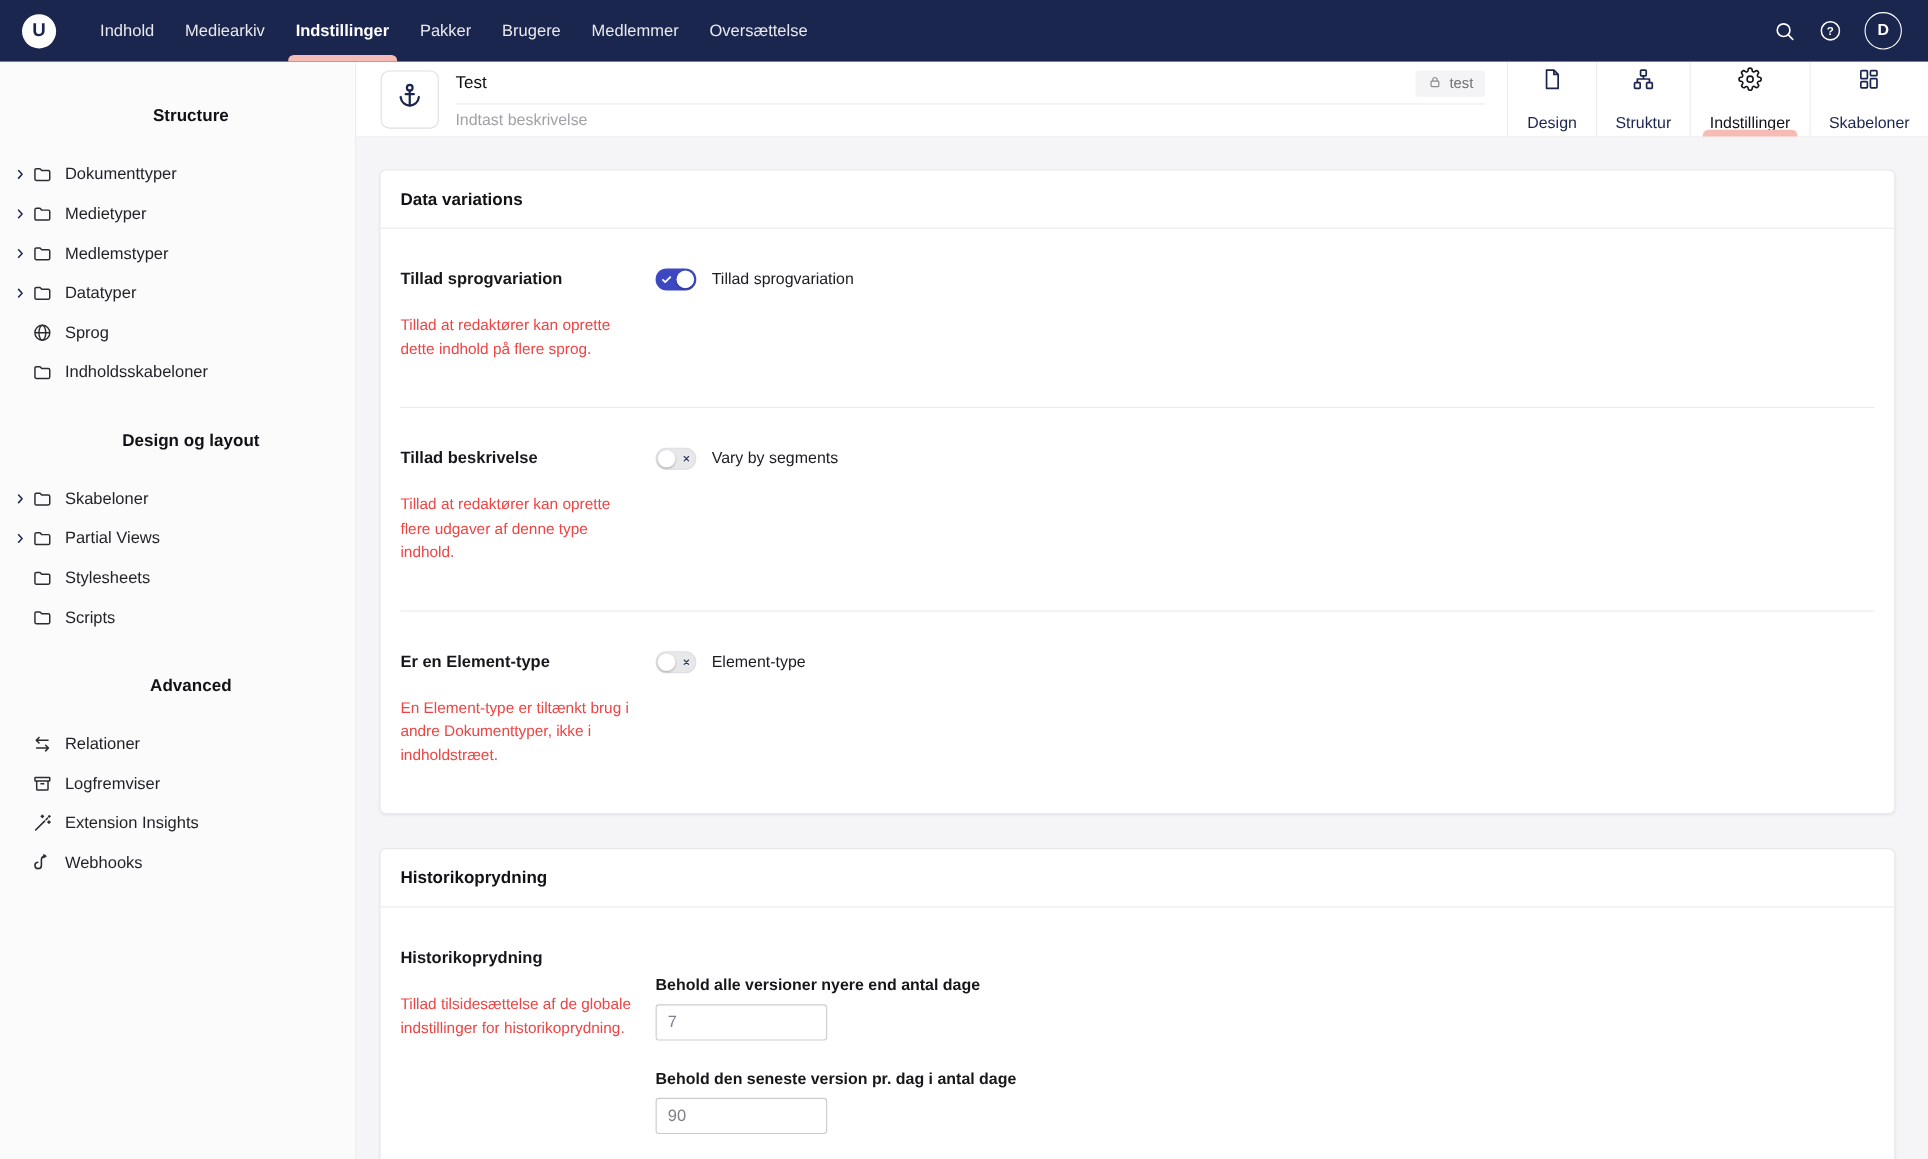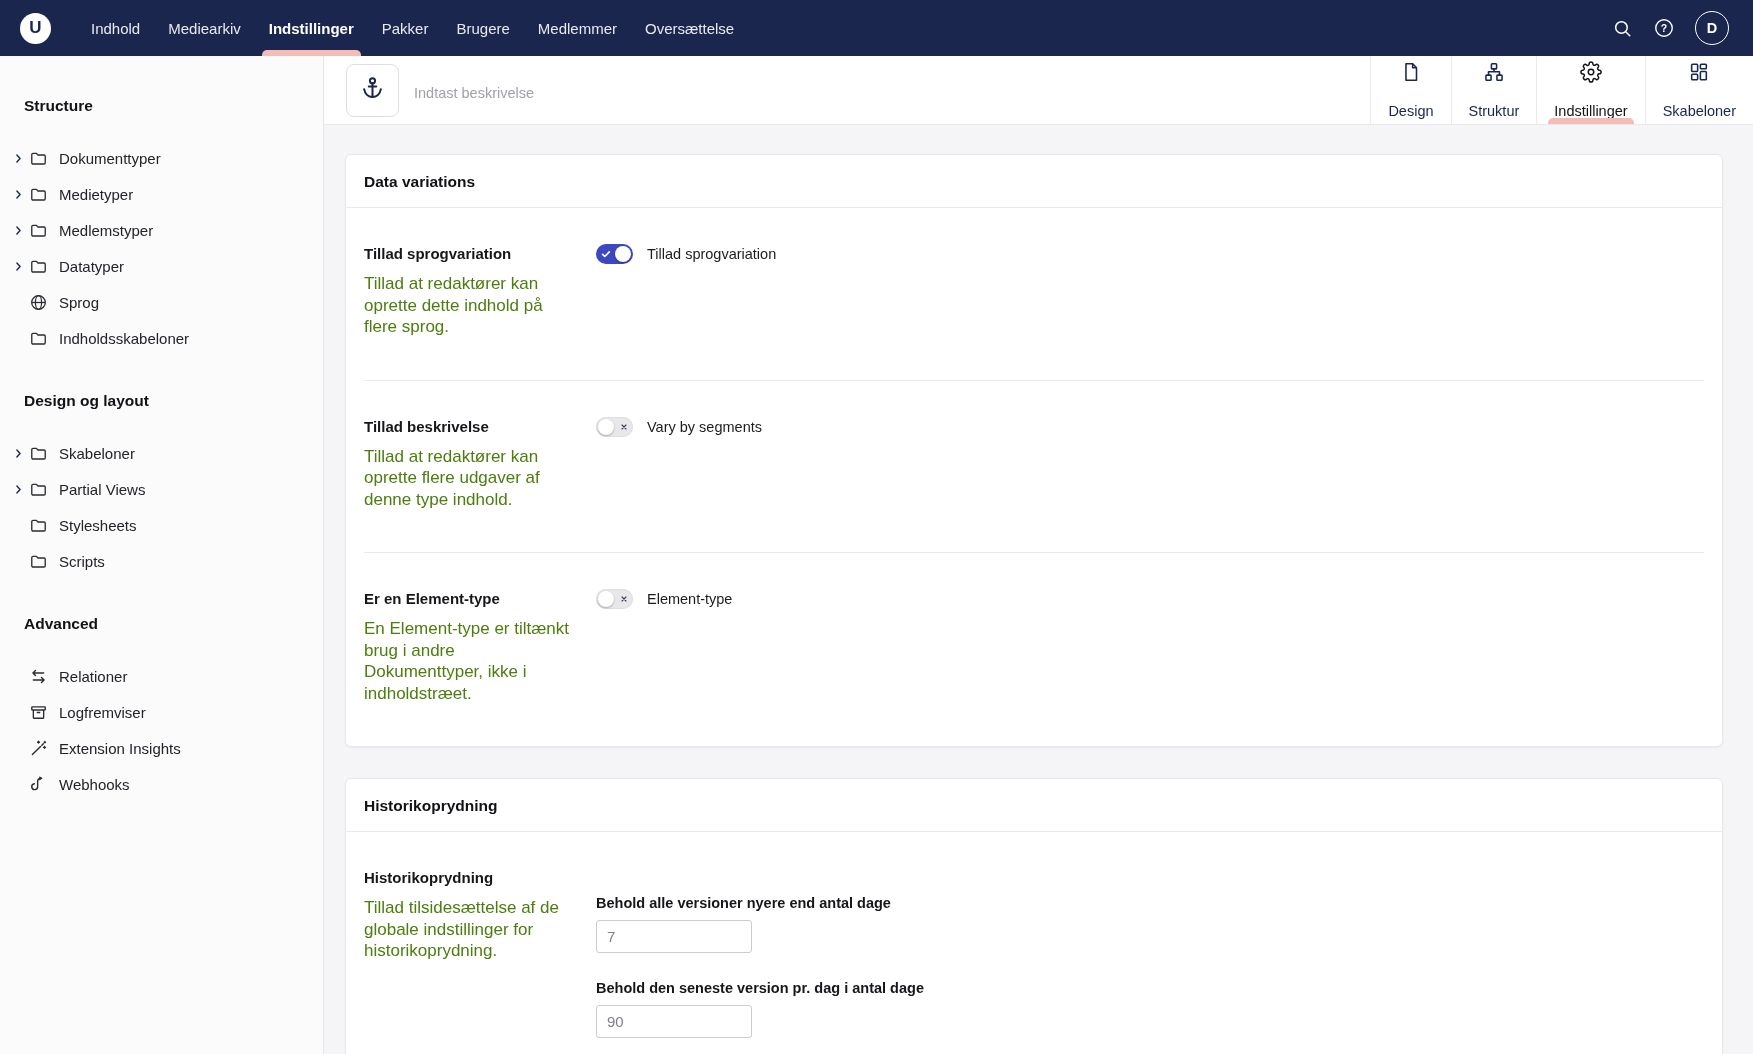--- a/index.html
+++ b/index.html
@@ -22,21 +22,21 @@
   .top-right { margin-left:auto; display:flex; align-items:center; gap:20px; color:#fff; }
   .icon-btn { display:flex; align-items:center; justify-content:center; cursor:pointer; }
   .avatar { width:34px; height:34px; border:1.6px solid #fff; border-radius:50%;
             display:flex; align-items:center; justify-content:center;
             font-weight:bold; font-size:14.5px; cursor:pointer; }
 
   
   .sidebar { position:absolute; top:56px; left:0; bottom:0; width:324px;
              background:#fbfbfc; border-right:1px solid #e7e7ea; overflow:hidden; }
   .side-title { font-size:15.5px; font-weight:bold; color:#121216; margin:0 0 25px 24px; }
-  .side-section { margin-top:36px; }
+  .side-section { margin-top:36px;text-align:center; }
   .side-section:first-child { margin-top:41px; }
   .side-item { display:flex; align-items:center; height:36px; padding-left:9px;
                cursor:pointer; color:#232329; font-size:15px; }
   .chev { width:18px; display:flex; justify-content:center; align-items:center; color:#1b264f; flex:0 0 auto; }
   .chev svg { width:11px; height:11px; }
   .side-item.no-chev .chev svg { visibility:hidden; }
   .side-icon { width:19px; height:19px; margin:0 11px 0 2px; color:#2c2c31; flex:0 0 auto; }
   .side-icon svg { width:19px; height:19px; display:block; }
 
   
@@ -71,21 +71,21 @@
   .card { background:#fff; border:1px solid #e9e9ec; border-radius:6px;
           box-shadow:0 1px 2px rgba(27,38,79,.05); }
   .card + .card { margin-top:31px; }
   .card-head { padding:18px 18px 16px; font-size:15.5px; font-weight:bold; color:#121216;
                border-bottom:1px solid #eaeaec; }
   .card-body { padding:0 18px; }
   .prop-row { display:grid; grid-template-columns:232px 1fr; padding:36px 0 42px;
               border-bottom:1px solid #eaeaec; }
   .prop-row:last-child { border-bottom:none; }
   .prop-label { font-weight:bold; font-size:15px; color:#17171b; line-height:20px; }
-  .prop-desc { margin-top:9px; font-size:17px; line-height:21.5px; color:#4d7c0f; max-width:212px; }
+  .prop-desc { margin-top:21px; font-size:14px; line-height:21.5px; color:#ef4444; max-width:212px; }
   .toggle-row { display:flex; align-items:center; gap:14px; }
   .toggle { position:relative; width:37px; height:20px; border-radius:10px; cursor:pointer; flex:0 0 auto; }
   .toggle.on { background:#3c47c1; }
   .toggle.off { background:#e8e8eb; box-shadow:inset 0 0 0 1px #dfdfe3; }
   .knob { position:absolute; top:2px; width:16px; height:16px; border-radius:50%; background:#fff;
           box-shadow:0 1px 2px rgba(0,0,0,.28); }
   .toggle.on .knob { right:2px; }
   .toggle.off .knob { left:2px; }
   .tg-mark { position:absolute; top:50%; transform:translateY(-50%); display:flex; }
   .toggle.on .tg-mark { left:5px; color:#fff; }
@@ -336,20 +336,32 @@
       <span>
         <svg width="27" height="27" viewBox="0 0 24 24" fill="none" stroke="currentColor" stroke-width="1.8" stroke-linecap="round">
           <circle cx="12" cy="5.1" r="2.3"></circle>
           <path d="M12 7.4v12.1"></path>
           <path d="M8.7 10.3h6.6"></path>
           <path d="M4.6 12.6c.7 4.6 3.9 6.9 7.4 6.9s6.7-2.3 7.4-6.9"></path>
         </svg>
       </span>
     </div>
     <div class="name-block">
+      <div class="name-row">
+        <input class="name-input" type="text" value="Test" style="">
+        <span class="alias-chip">
+          <span>
+            <svg width="13" height="13" viewBox="0 0 24 24" fill="none" stroke="currentColor" stroke-width="2">
+              <rect x="5.5" y="10.5" width="13" height="9.5" rx="1.5"></rect>
+                <path d="M8.5 10.5V8a3.5 3.5 0 0 1 7 0v2.5"></path>
+            </svg>
+          </span>
+          <span>test</span>
+        </span>
+      </div>
       <input class="desc-input" type="text" placeholder="Indtast beskrivelse" style="">
     </div>
     <div class="tabs">
       <div class="tab">
         <span>
           <svg viewBox="0 0 24 24" fill="none" stroke="currentColor" stroke-width="1.7" stroke-linejoin="round" width="22" height="22">
               <path d="M6.5 3h7.3l4.2 4.3V21H6.5z"></path>
               <path d="M13.8 3v4.3H18"></path>
             </svg></span>
         <span>Design</span>

